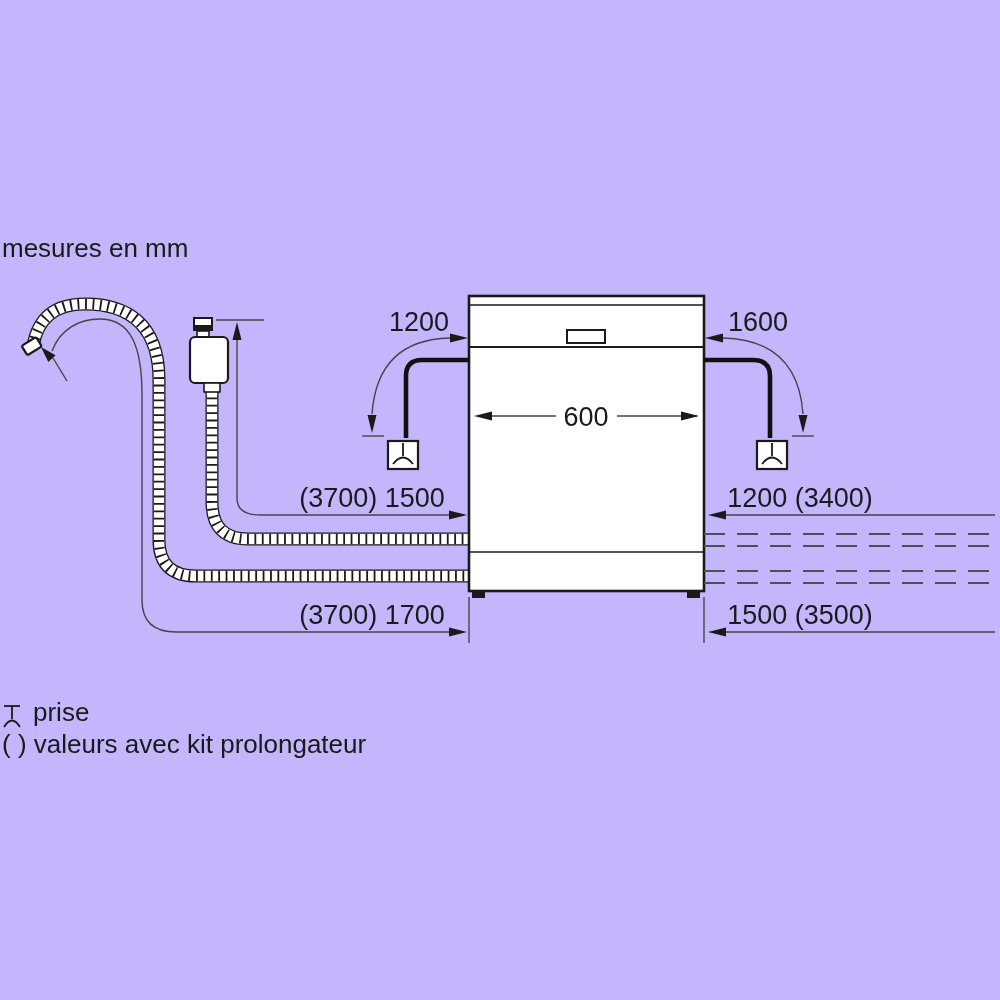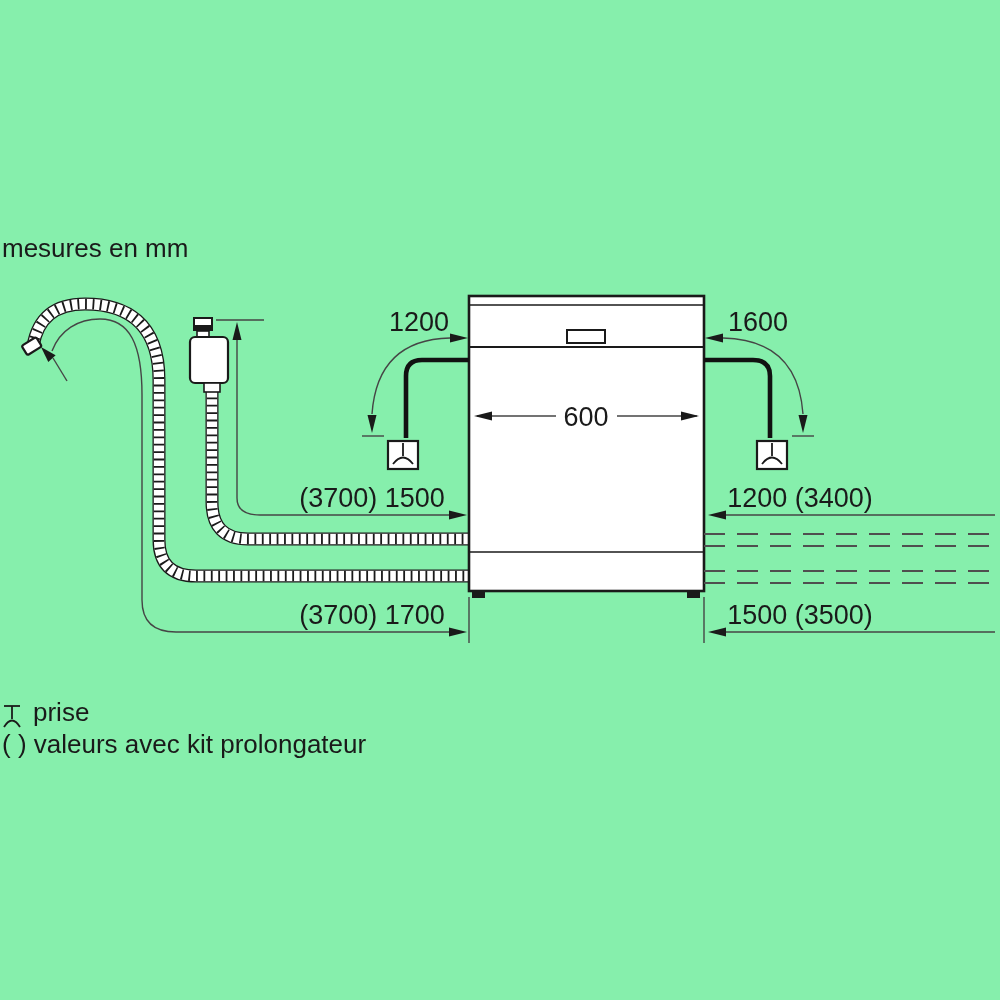--- a/index.html
+++ b/index.html
@@ -1,16 +1,16 @@
 <!DOCTYPE html>
 <html><head>
 <meta charset="utf-8">
 <style>
   html,body{margin:0;padding:0;background:#fff;}
-  #stage{position:relative;width:1000px;height:1000px;background:#86efac;overflow:hidden;}
+  #stage{position:relative;width:1000px;height:1000px;background:#c4b5fd;overflow:hidden;}
   svg{position:absolute;left:0;top:0;}
   text{font-family:"Liberation Sans", sans-serif;fill:#1a1a1a;}
   .dim-label{font-size:27px;}
   .title-label{font-size:26px;}
   .legend-label{font-size:26px;}
   .thinline{fill:none;stroke:#454545;stroke-width:1.4;}
   .arrow{fill:#1a1a1a;stroke:none;}
   .cord{fill:none;stroke:#111111;stroke-width:4.6;}
   .hose-outer{fill:none;stroke:#1a1a1a;stroke-width:13;}
   .hose-inner{fill:none;stroke:#ffffff;stroke-width:10.4;}

